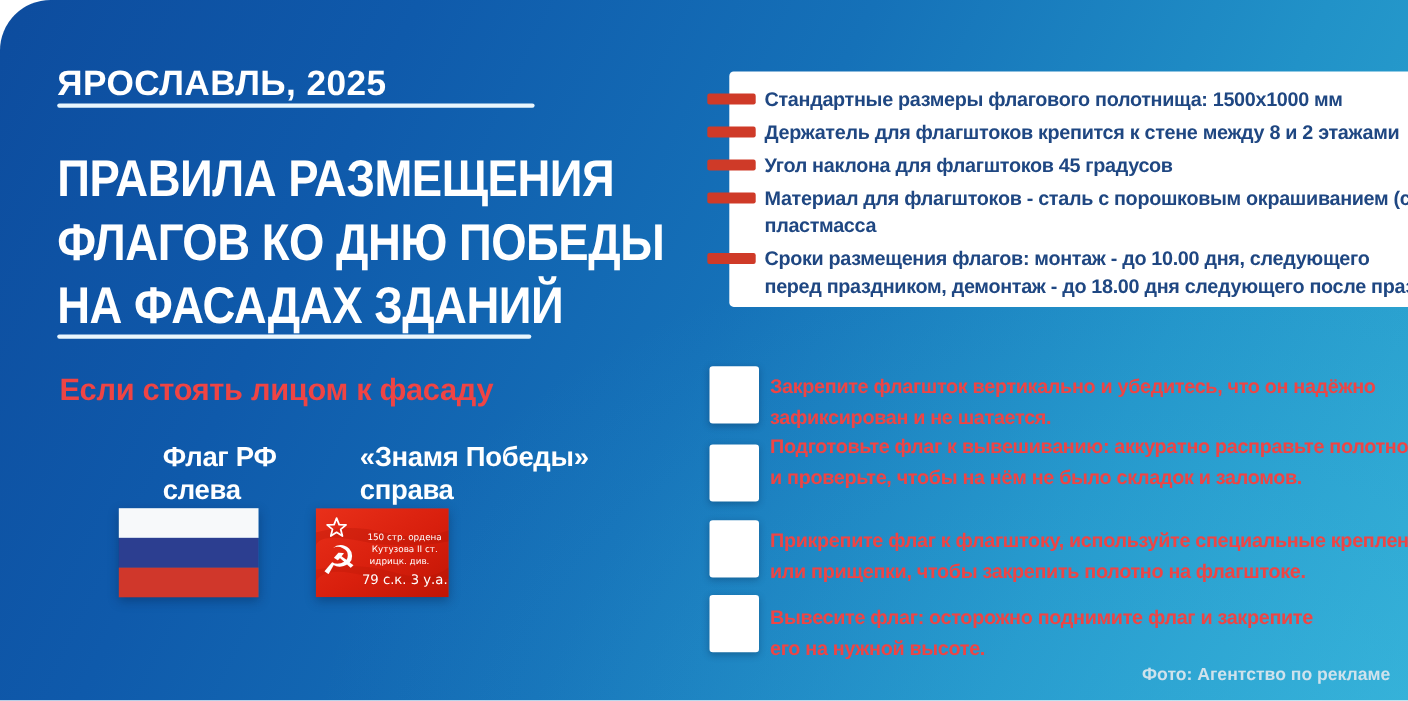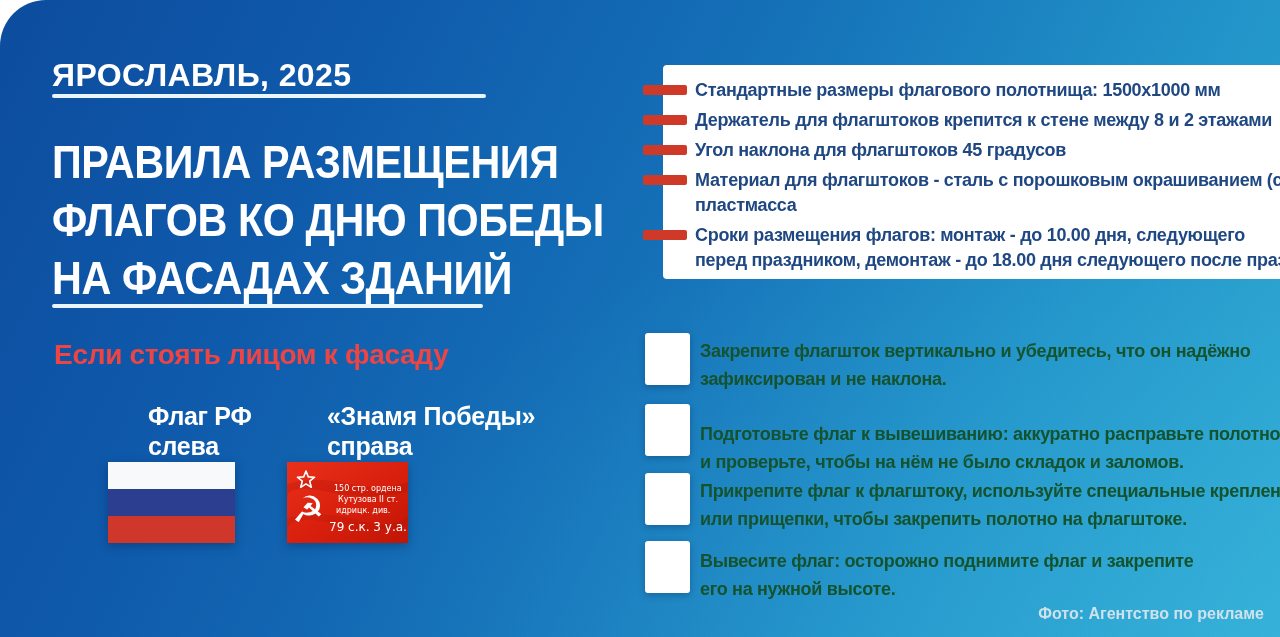--- a/index.html
+++ b/index.html
@@ -70,24 +70,24 @@
   
   .checkbox {
     position:absolute; left:645px; width:45px; height:52px;
     background:#ffffff; border-radius:3px;
     box-shadow:0 2px 7px rgba(0,25,60,0.30);
   }
   .cb-1 { top:333px; } .cb-2 { top:404px; } .cb-3 { top:473px; } .cb-4 { top:541px; }
   .check-text {
     position:absolute; left:700px; width:575px;
     font-size:18px; line-height:28px; font-weight:700;
-    color:#14532d; letter-spacing:-0.3px;
+    color:#ef4444; letter-spacing:-0.3px;
   }
   .check-text span { display:block; white-space:nowrap; }
-  .ct-1 { top:337px; } .ct-2 { top:420px; } .ct-3 { top:477px; } .ct-4 { top:547px; }
+  .ct-1 { top:337px; } .ct-2 { top:392px; } .ct-3 { top:477px; } .ct-4 { top:547px; }
   .credit {
     position:absolute; right:16px; top:605px;
     font-size:16px; font-weight:700; color:#cfe2ec;
   }
 </style>
 </head>
 <body>
 
 <div class="canvas">
   <div class="bg"></div>
@@ -158,21 +158,21 @@
     <div class="spec-row">
       <span class="dash"></span>
       <span class="spec-line">Сроки размещения флагов: монтаж - до 10.00 дня, следующего</span>
       <span class="spec-line">перед праздником, демонтаж - до 18.00 дня следующего после праздника</span>
     </div>
   </aside>
 
   <div class="checkbox cb-1"></div>
   <div class="check-text ct-1">
     <span>Закрепите флагшток вертикально и убедитесь, что он надёжно</span>
-    <span>зафиксирован и не наклона.</span>
+    <span>зафиксирован и не шатается.</span>
   </div>
 
   <div class="checkbox cb-2"></div>
   <div class="check-text ct-2">
     <span>Подготовьте флаг к вывешиванию: аккуратно расправьте полотно</span>
     <span>и проверьте, чтобы на нём не было складок и заломов.</span>
   </div>
 
   <div class="checkbox cb-3"></div>
   <div class="check-text ct-3">

